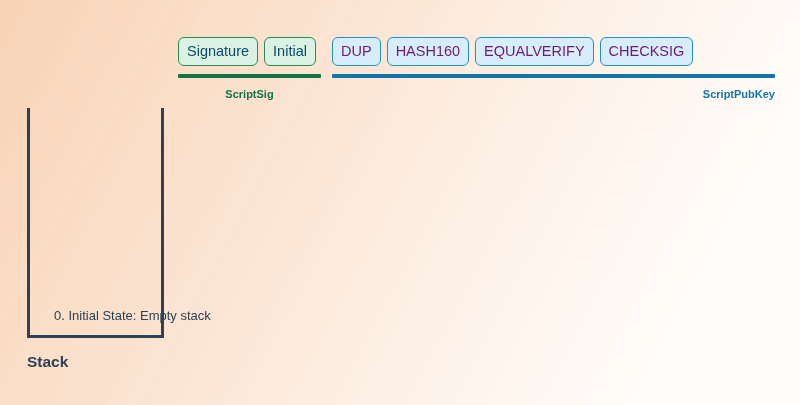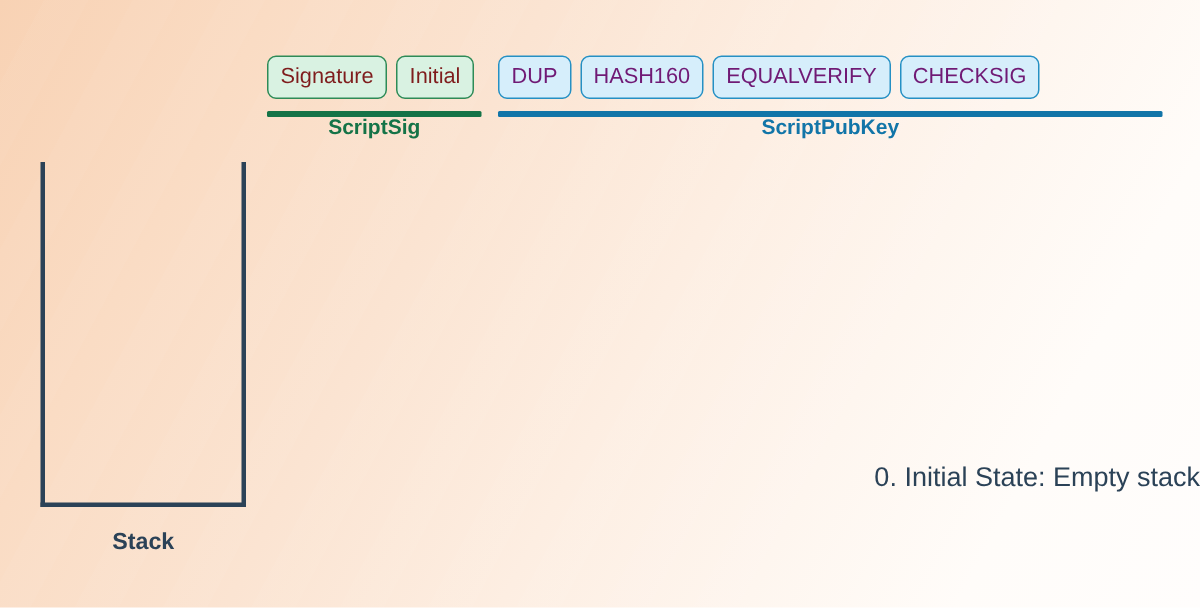--- a/index.html
+++ b/index.html
@@ -65,21 +65,21 @@
     border-radius: 6px;
     border-width: 1.6px;
     border-style: solid;
     font-size: 14.5px;
     line-height: 1;
     white-space: nowrap;
   }
   .op-box.sig {
     background: #d9f2e2;
     border-color: #2e8b57;
-    color: #7f1d1d;
+    color: #0c4a6e;
   }
   .op-box.pub {
     background: #d6eefb;
     border-color: #2590c4;
     color: #701a75;
   }
 
   .group-bar {
     position: absolute;
     height: 4px;
@@ -94,35 +94,36 @@
   }
   #scriptpubkey-bar {
     top: 74px;
     left: 332px;
     width: 443px;
     background: #1275a8;
   }
 
   .group-label {
     position: absolute;
-    top: 76px;
-    font-size: 14px;
+    top: 88px;
+    font-size: 11px;
     font-weight: bold;
     text-align: center;
     z-index: 2;
   }
   #scriptsig-label {
     left: 178px;
     width: 143px;
     color: #157347;
   }
   #scriptpubkey-label {
     left: 332px;
     width: 443px;
     color: #1275a8;
+    text-align: right;
   }
 
   
   #stack-container {
     position: absolute;
     left: 27px;
     top: 108px;
     width: 137px;
     height: 230px;
     z-index: 2;
@@ -134,37 +135,37 @@
     border-right: 3px solid #2b4257;
     border-bottom: 3px solid #2b4257;
     border-top: none;
     box-sizing: border-box;
   }
   #stack-label {
     position: absolute;
     left: 27px;
     top: 353px;
     width: 137px;
-    text-align: center;
+    text-align: left;
     font-size: 15.5px;
     font-weight: bold;
     color: #2b4257;
     z-index: 2;
   }
 
   
   #caption {
     position: absolute;
     left: 0;
     top: 308px;
     width: 800px;
     padding-left: 54px;
     box-sizing: border-box;
-    text-align: right;
-    font-size: 18px;
+    text-align: left;
+    font-size: 13px;
     color: #2b4257;
     z-index: 2;
   }
 </style>
 </head>
 <body>
 
 <div id="stage">
 
   <div id="scriptsig-row" class="script-row">

